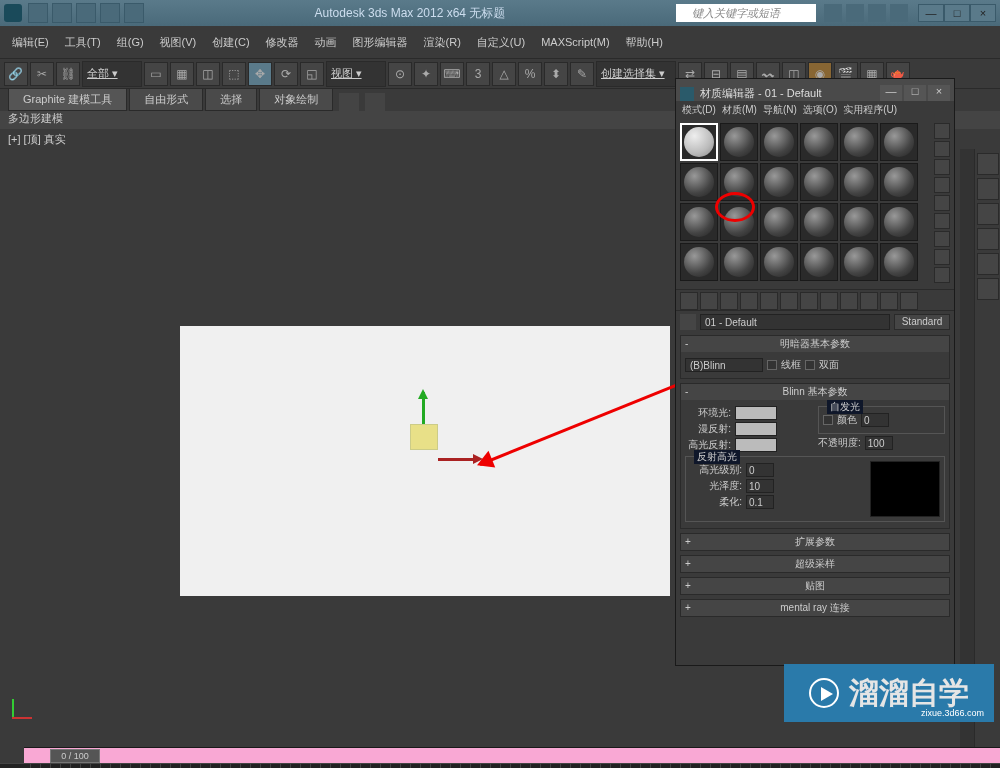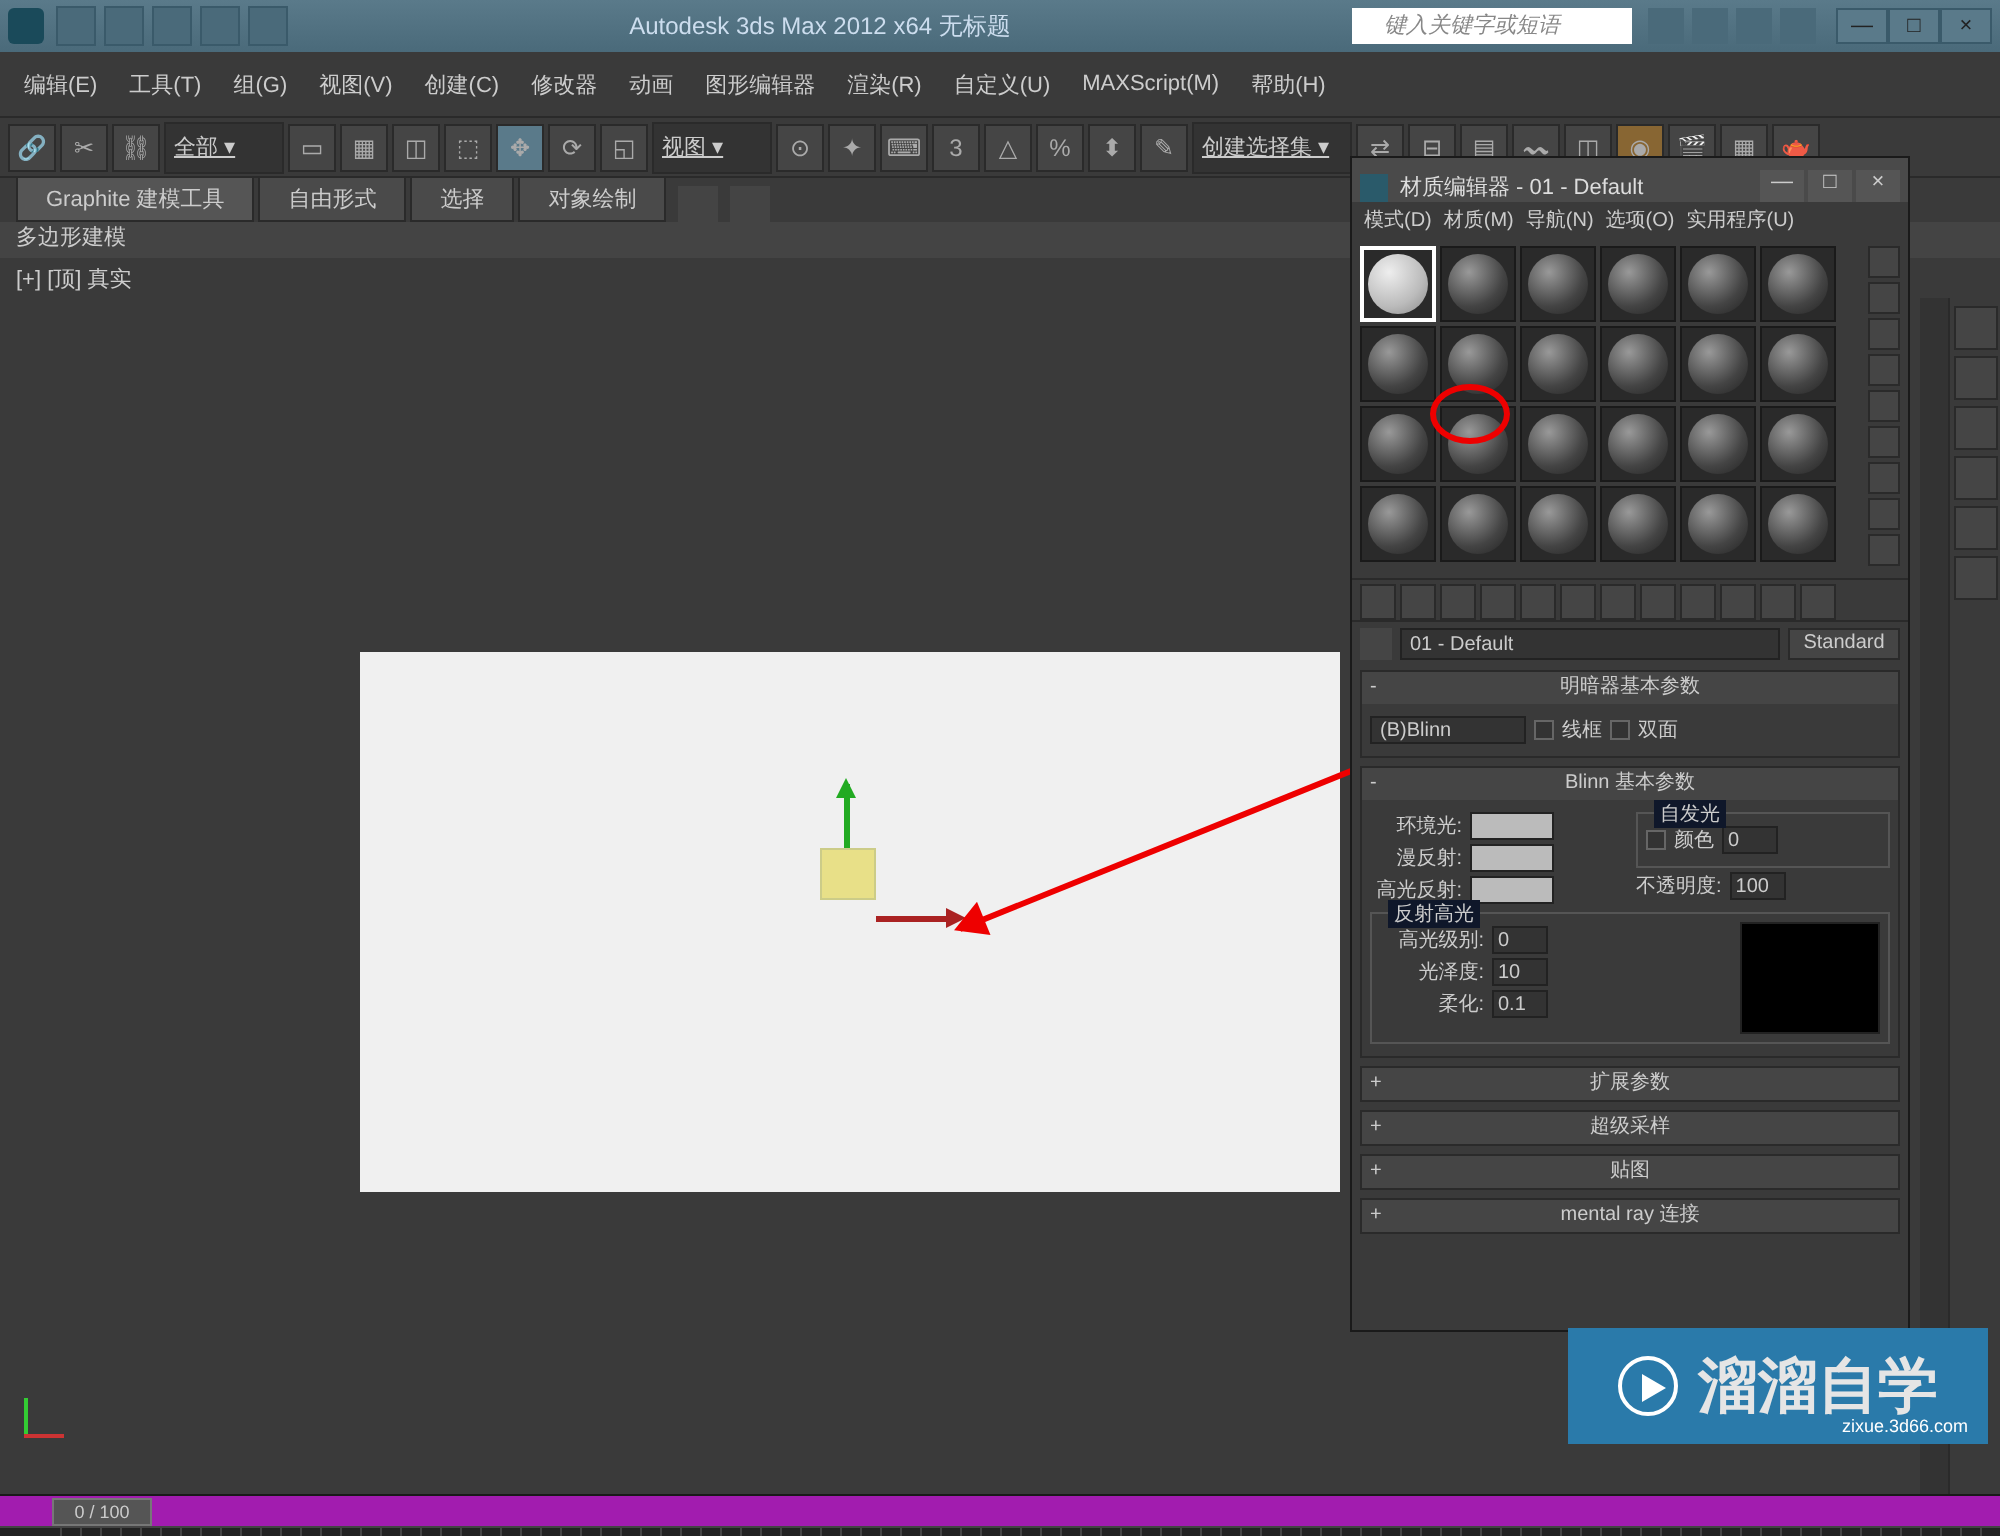--- a/index.html
+++ b/index.html
@@ -92,21 +92,21 @@
 .me-row .lbl { text-align: right; }
 .me-drop2 { height: 14px; background: #333; border: 1px solid #222; color: #ccc; padding: 0 4px; flex: 1; line-height: 14px; }
 .me-chk { width: 10px; height: 10px; background: #333; border: 1px solid #666; display: inline-block; }
 .me-swatch { width: 42px; height: 14px; background: #bbb; border: 1px solid #222; }
 .me-spin { width: 28px; height: 14px; background: #333; border: 1px solid #222; color: #ccc; padding: 0 2px; line-height: 14px; }
 .me-black { width: 70px; height: 56px; background: #000; border: 1px solid #222; }
 .me-group { border: 1px solid #555; padding: 4px; margin: 2px 0; position: relative; }
 .me-group-title { position: absolute; top: -7px; left: 8px; background: #0f172a; padding: 0 3px; font-size: 10px; }
 
 
-.timeline { height: 16px; background: #a21caf; border-top: 1px solid #1a1a1a; position: relative; }
+.timeline { height: 16px; background: #f9a8d4; border-top: 1px solid #1a1a1a; position: relative; margin-left: 24px; }
 .timeline .slider { position: absolute; left: 26px; top: 1px; width: 50px; height: 14px; background: #555; border: 1px solid #777; text-align: center; font-size: 9px; line-height: 12px; }
 .trackbar { height: 14px; background: #222; border-top: 1px solid #444; }
 .trackbar .ticks { height: 100%; background: repeating-linear-gradient(90deg, #444 0, #444 1px, transparent 1px, transparent 10px); margin-left: 30px; }
 
 
 .status { height: 40px; background: #3a3a3a; display: flex; align-items: center; padding: 0 4px; gap: 6px; border-top: 1px solid #2a2a2a; }
 
 
 .watermark { position: absolute; bottom: 46px; right: 6px; width: 210px; height: 58px; background: #2a7aaa; display: flex; align-items: center; justify-content: center; gap: 10px; }
 .watermark .play { width: 30px; height: 30px; border: 2px solid #fff; border-radius: 50%; position: relative; }

